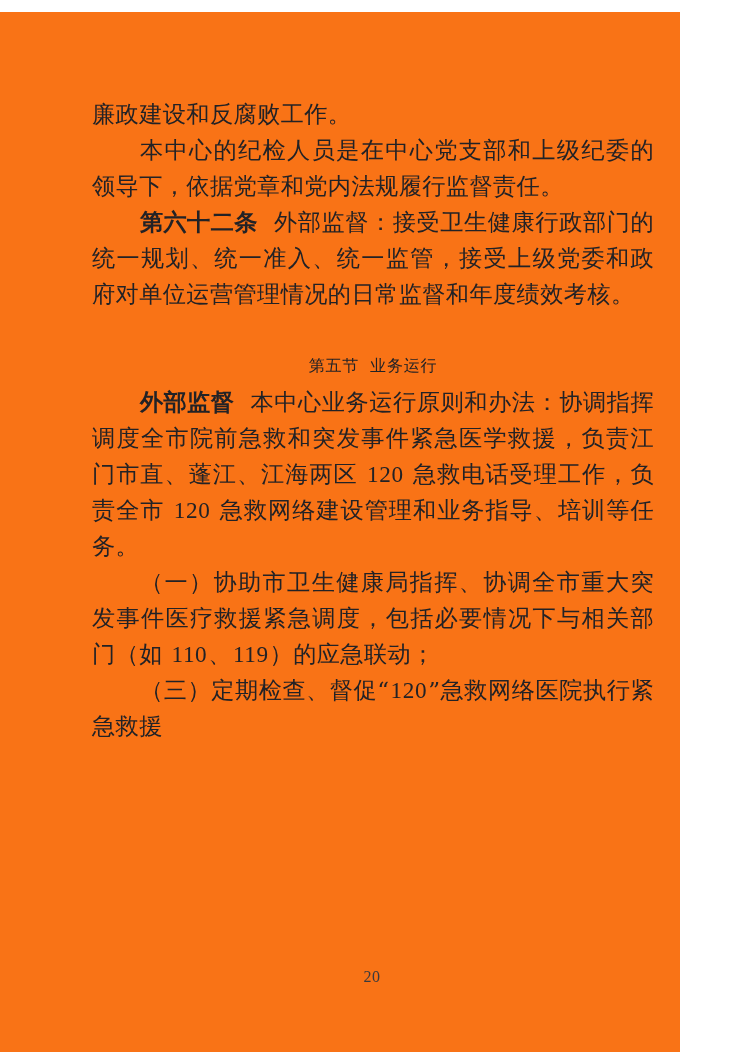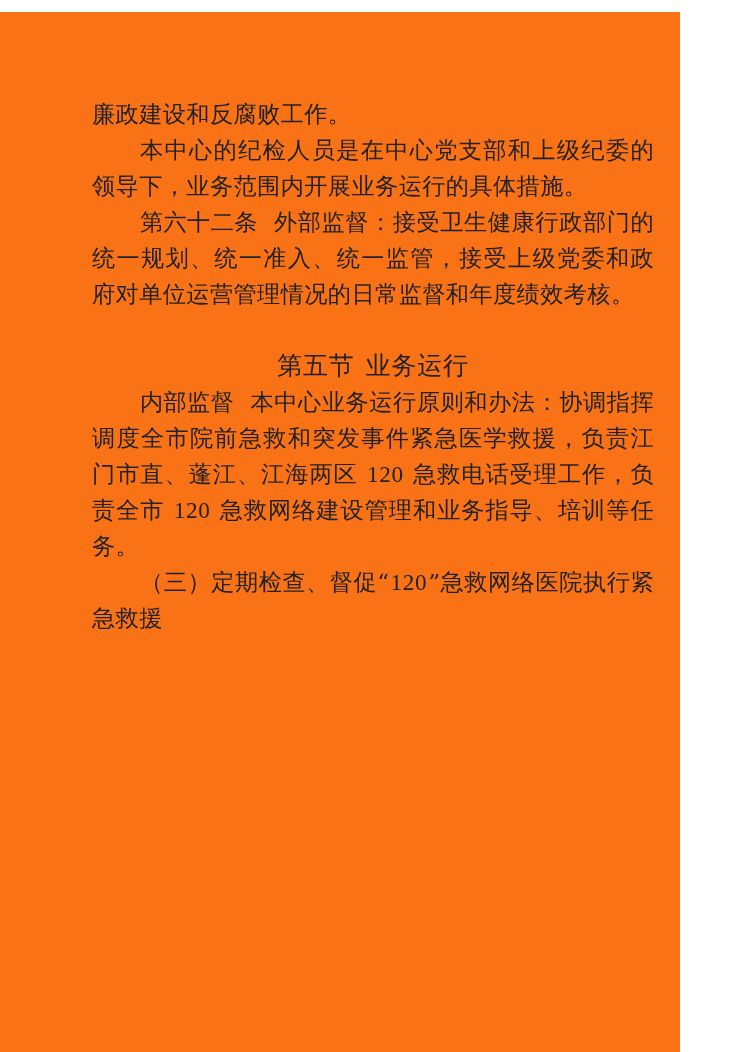--- a/index.html
+++ b/index.html
@@ -42,21 +42,21 @@
     letter-spacing: 0.4px;
     font-family: "DejaVu Serif", "Liberation Serif", serif;
     -webkit-font-smoothing: antialiased;
   }
 
   .para.noindent {
     text-indent: 0;
   }
 
   .para .lead {
-    font-weight: normal;
+    font-weight: bold;
     letter-spacing: 0.2px;
   }
 
   .para .gap {
     display: inline-block;
     width: 16px;
   }
 
   .num {
     font-family: Liberation Serif, serif;
@@ -64,21 +64,21 @@
     padding: 0 1px;
   }
 
   .blankline {
     height: 36px;
     font-size: 23.2px;
     line-height: 36px;
   }
 
   .section-heading {
-    font-size: 25px;
+    font-size: 16px;
     line-height: 36px;
     color: #222226;
     text-align: center;
     letter-spacing: 0.8px;
     margin: 0;
     font-family: "DejaVu Serif", "Liberation Serif", serif;
   }
 
   .section-heading .sh-gap {
     display: inline-block;
@@ -103,41 +103,45 @@
 
 <div id="page">
 
   <div id="content">
 
     <p class="para noindent">
       <span>廉政建设和反腐败工作。</span>
     </p>
 
     <p class="para">
-      <span>本中心的纪检人员是在中心党支部和上级纪委的领导下，业务范围内开展业务运行的具体措施。</span>
+      <span>本中心的纪检人员是在中心党支部和上级纪委的领导下，依据党章和党内法规履行监督责任。</span>
     </p>
 
     <p class="para">
       <span class="lead">第六十二条</span><span class="gap"></span><span>外部监督：接受卫生健康行政部门的统一规划、统一准入、统一监管，接受上级党委和政府对单位运营管理情况的日常监督和年度绩效考核。</span>
     </p>
 
 
     <div class="blankline">&nbsp;</div>
 
     <p class="section-heading">
       <span>第五节</span><span class="sh-gap"></span><span>业务运行</span>
     </p>
 
     <p class="para">
-      <span class="lead">内部监督</span><span class="gap"></span><span>本中心业务运行原则和办法：协调指挥调度全市院前急救和突发事件紧急医学救援，负责江门市直、蓬江、江海两区 <span class="num">120</span> 急救电话受理工作，负责全市 <span class="num">120</span> 急救网络建设管理和业务指导、培训等任务。</span>
+      <span class="lead">外部监督</span><span class="gap"></span><span>本中心业务运行原则和办法：协调指挥调度全市院前急救和突发事件紧急医学救援，负责江门市直、蓬江、江海两区 <span class="num">120</span> 急救电话受理工作，负责全市 <span class="num">120</span> 急救网络建设管理和业务指导、培训等任务。</span>
     </p>
 
 
+    <p class="para">
+      <span>（一）协助市卫生健康局指挥、协调全市重大突发事件医疗救援紧急调度，包括必要情况下与相关部门（如 <span class="num">110</span>、<span class="num">119</span>）的应急联动；</span>
+    </p>
 
 
     <p class="para">
       <span>（三）定期检查、督促“<span class="num">120</span>”急救网络医院执行紧急救援</span>
     </p>
 
   </div>
 
+  <div id="page-number">20</div>
 
 </div>
 
 </body></html>

